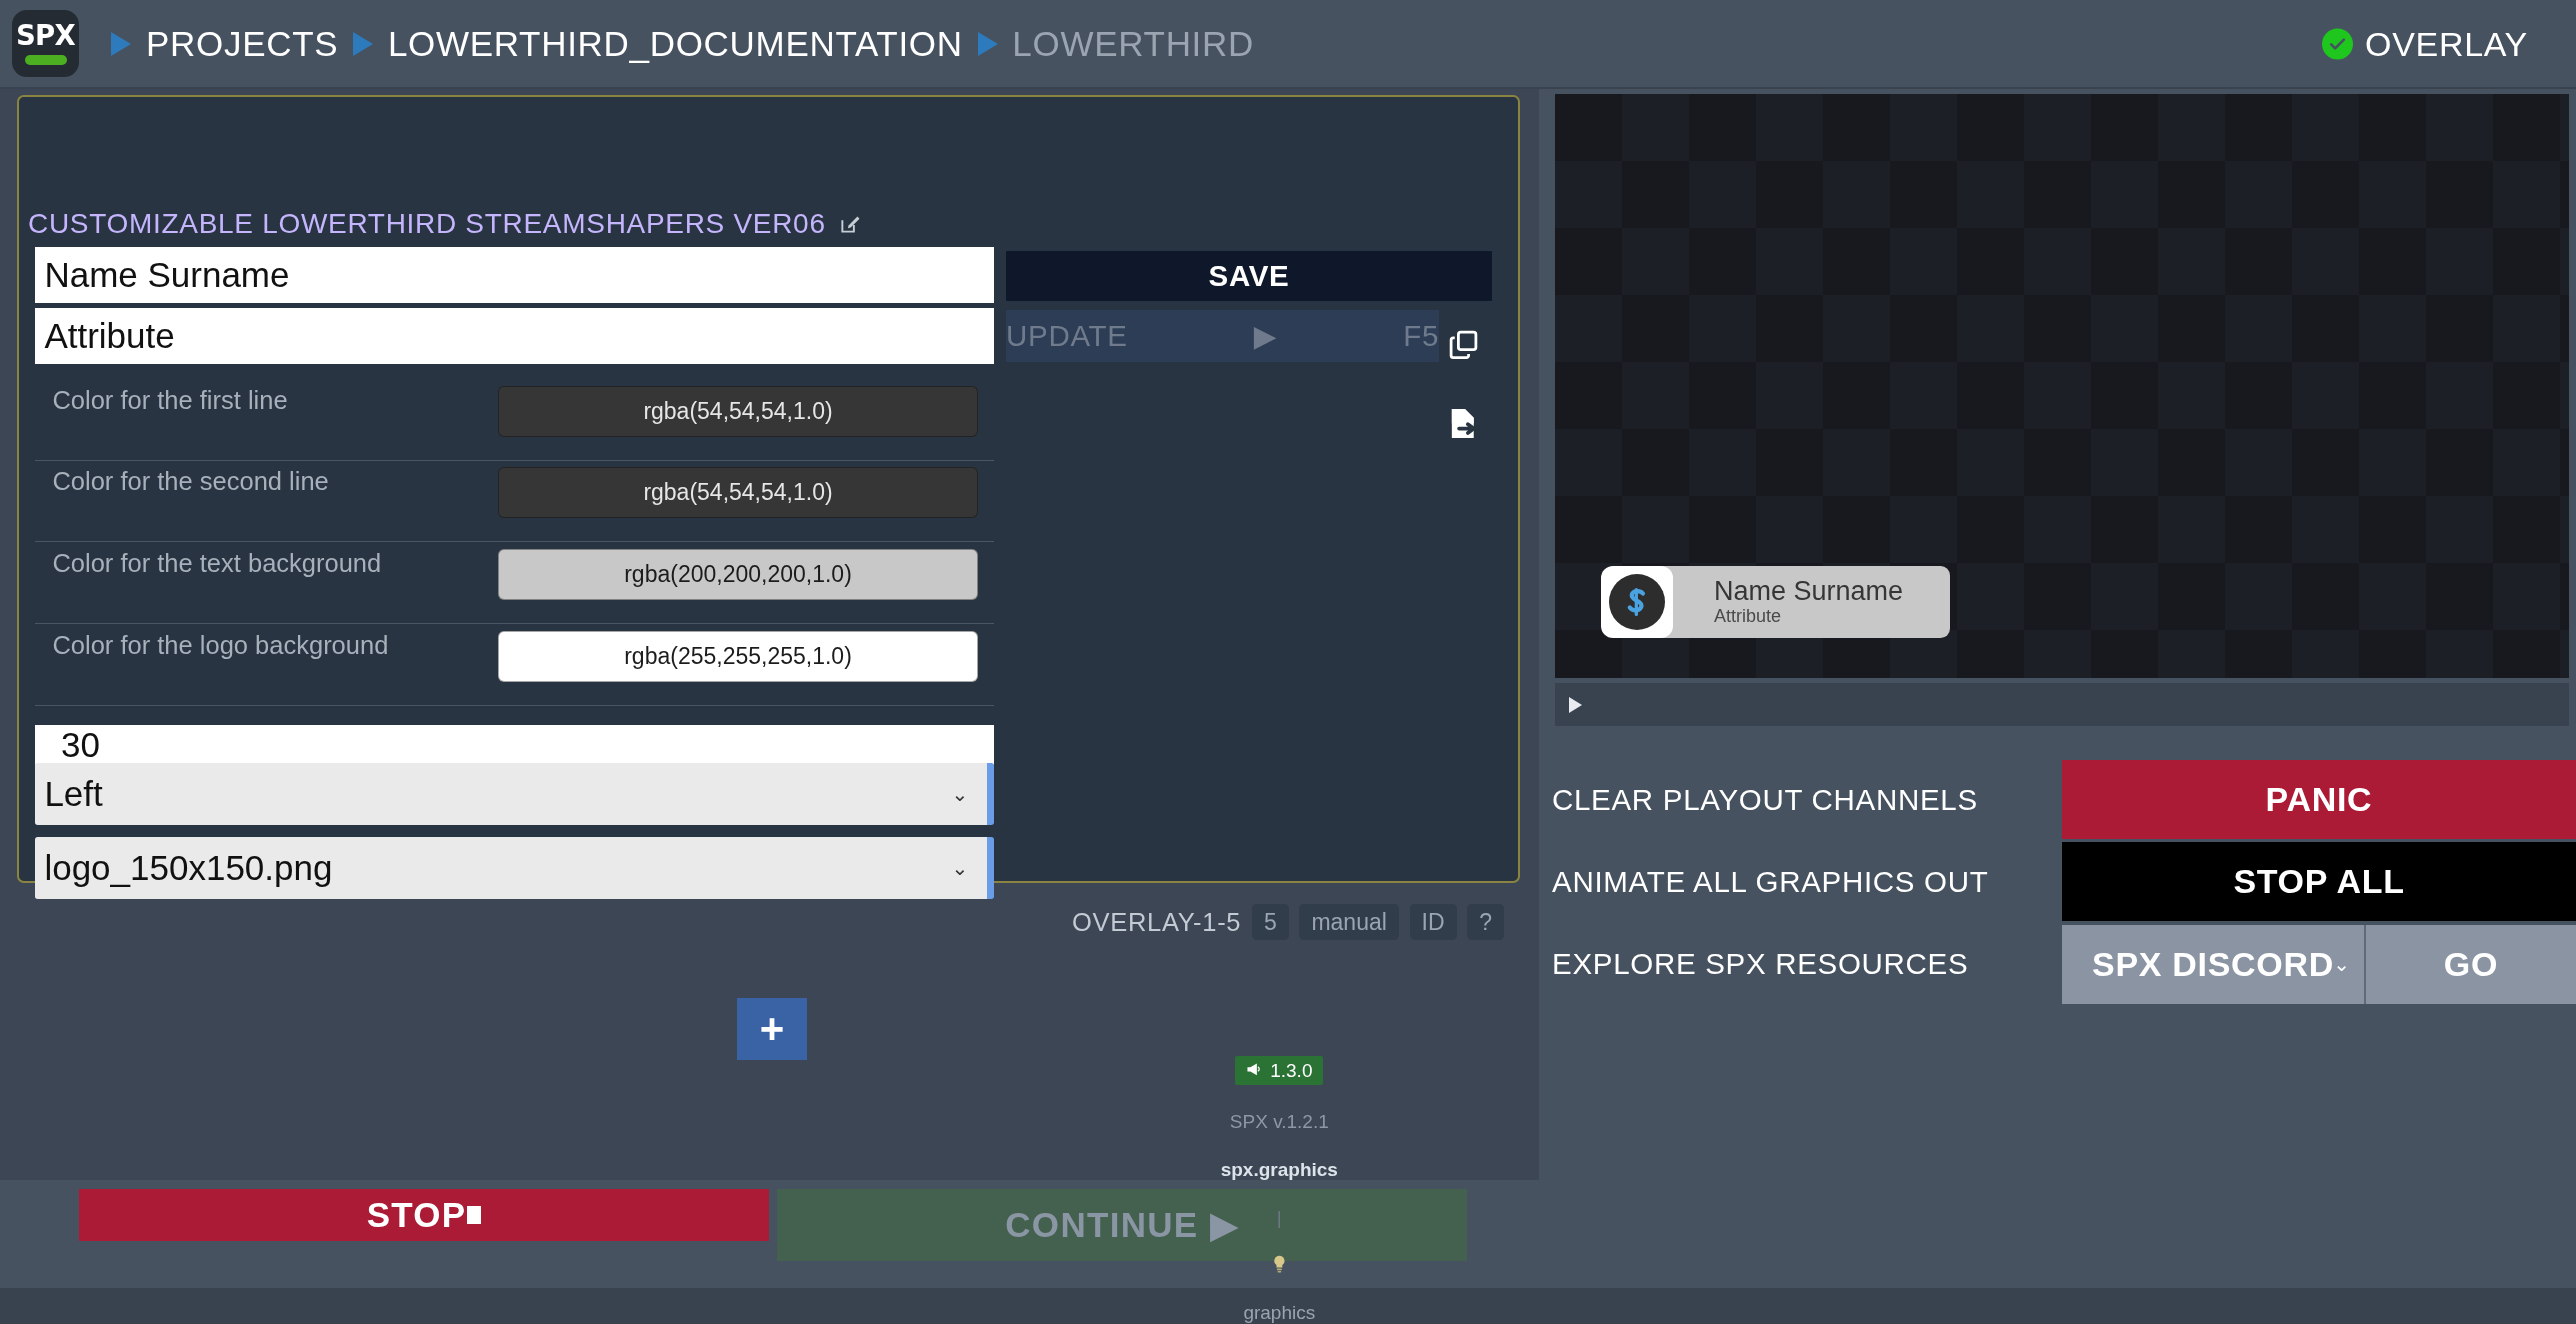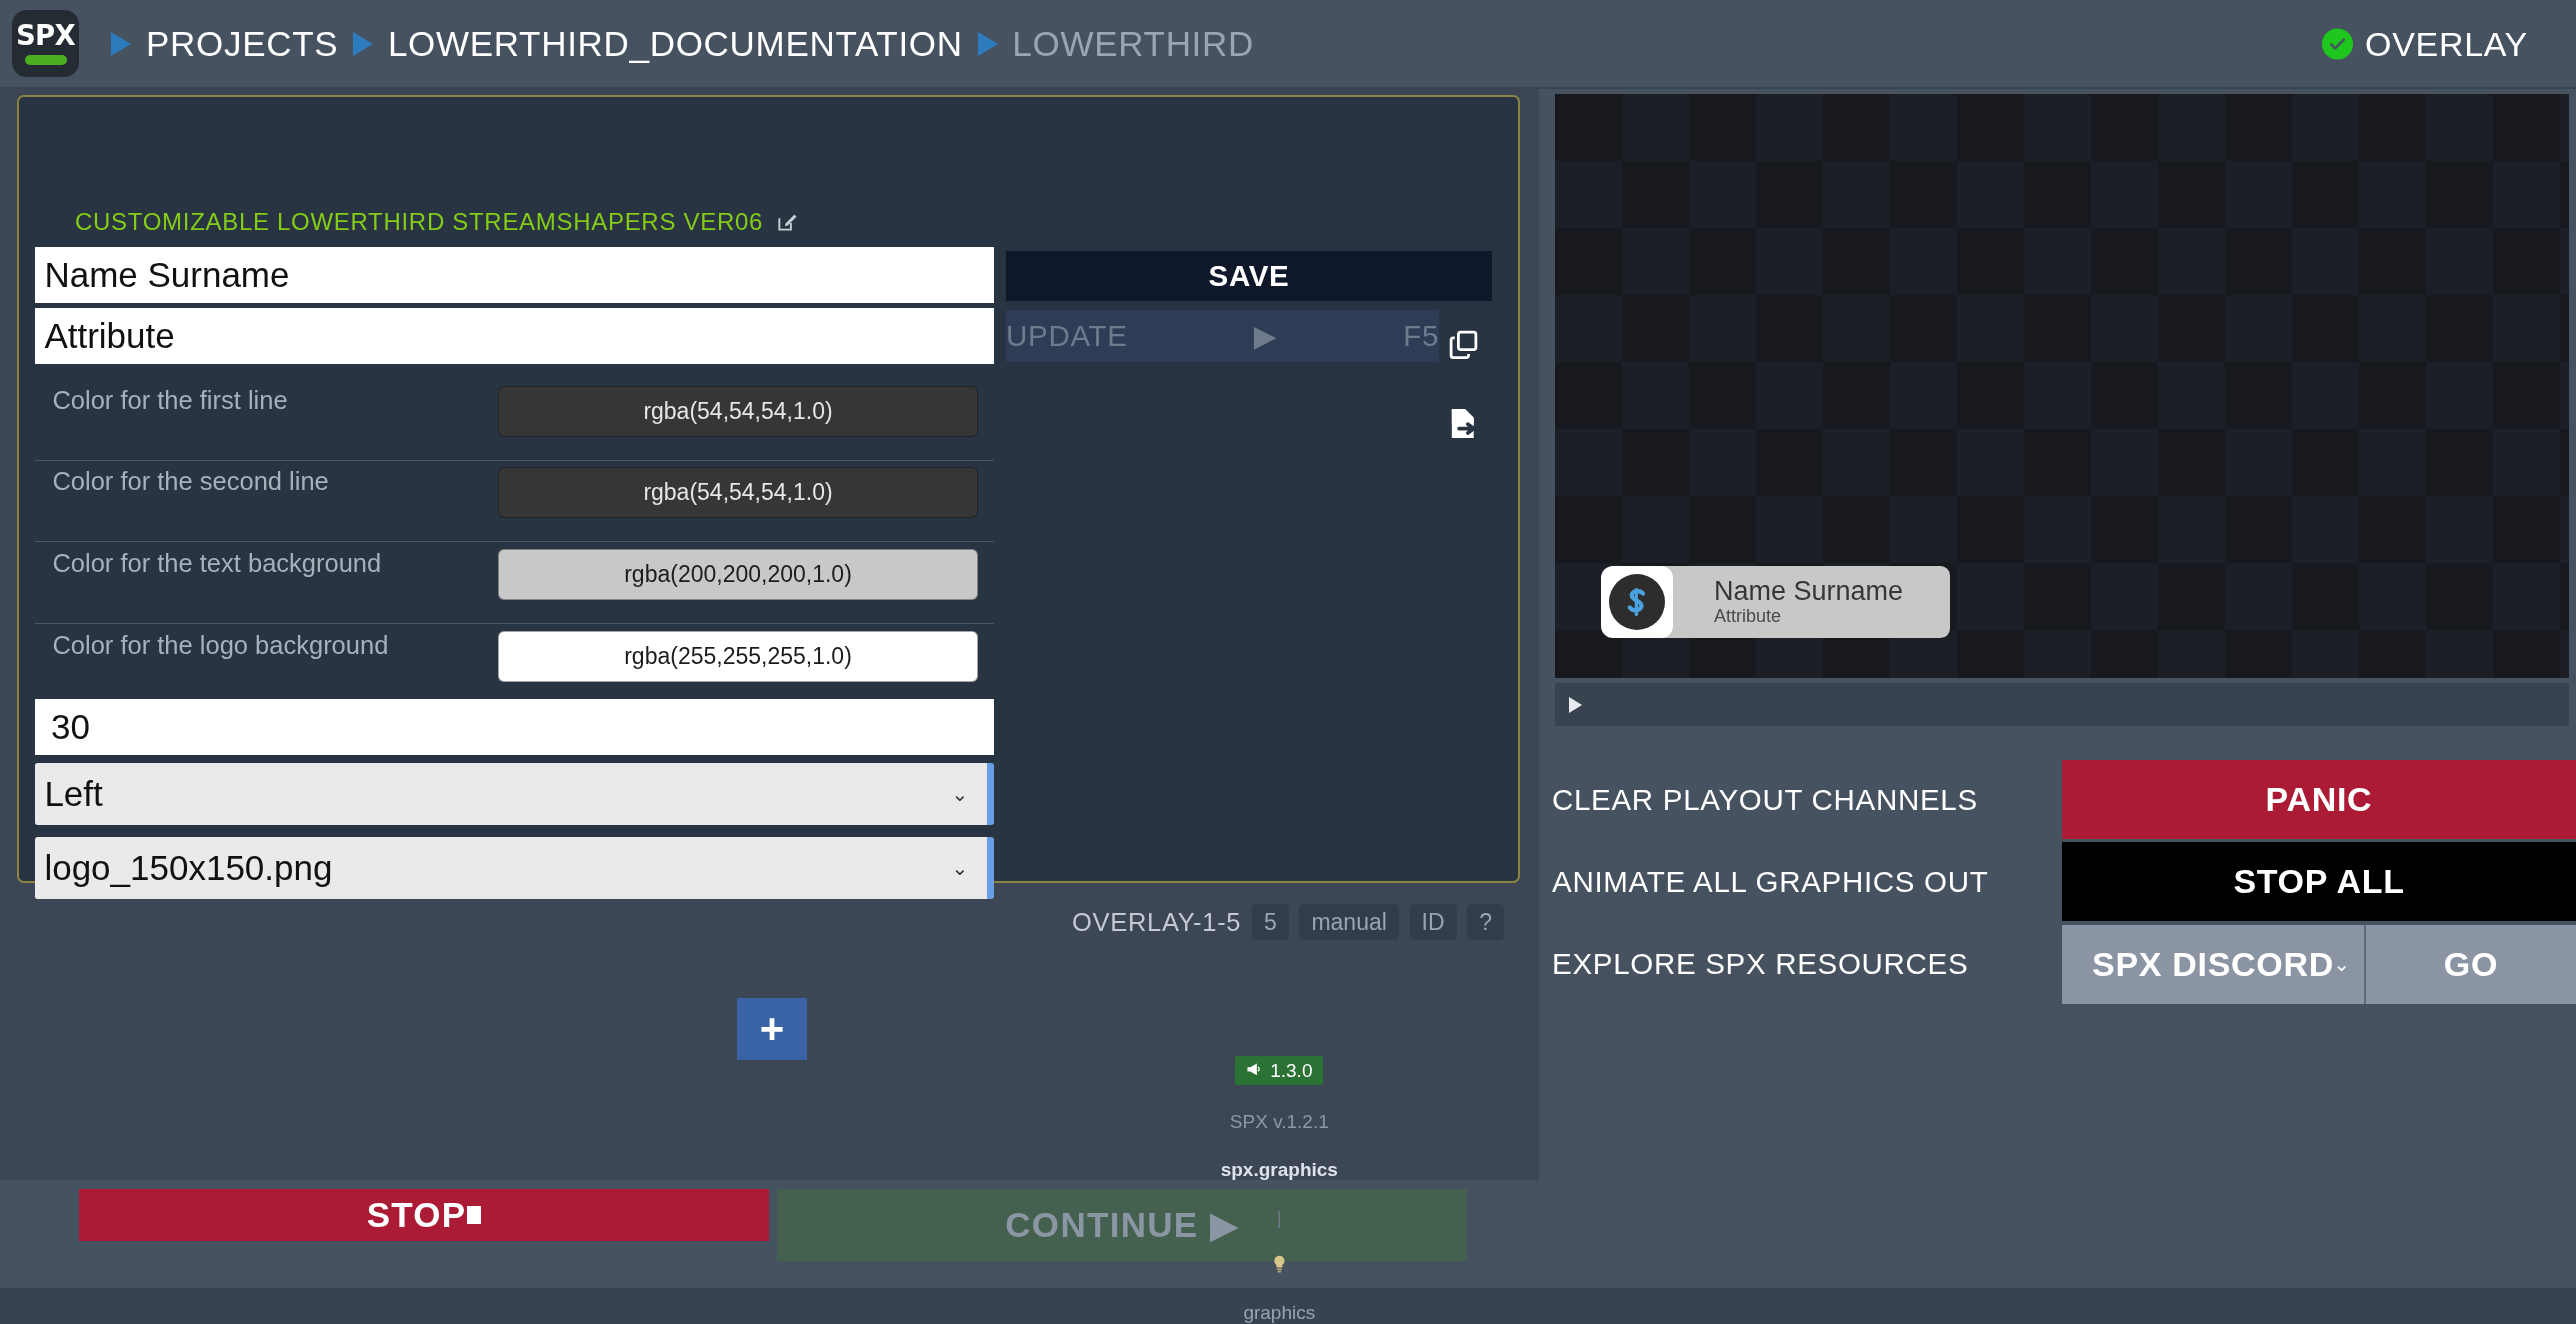--- a/index.html
+++ b/index.html
@@ -71,23 +71,22 @@
     width: 1503px; height: 788px;
     background: #283441;
     border: 2px solid #8a8440;
     border-radius: 6.7px;
   }
   .tmpl-title-row {
     position: absolute; left: 28px; top: 119px;
     display: flex; align-items: center; gap: 13.4px;
   }
   .tmpl-title {
-    color: #84cc16; font-size: 24px; letter-spacing: 0.7px;
+    color: #c4b5fd; font-size: 28px; letter-spacing: 0.7px;
     font-family: "Liberation Sans", sans-serif;
-    margin-left: 47px;
   }
   .edit-icon { display:block; }
 
   .field-text {
     position: absolute; left: 35px;
     width: 959px; height: 56px;
     background: #ffffff; border: none;
     color: #111111; font-size: 35px; font-weight: 300;
     padding: 0 9.4px;
     font-family: "Liberation Sans", sans-serif;
@@ -134,24 +133,24 @@
     width: 480px; height: 51px; border-radius: 6px;
     display: flex; align-items: center; justify-content: center;
     font-size: 23px; cursor: pointer;
     border: 0.7px solid rgba(0,0,0,0.35);
   }
   .color-swatch.dark  { background: #363636; color: #e6e6e6; }
   .color-swatch.light { background: #c8c8c8; color: #1c1c1c; }
   .color-swatch.white { background: #ffffff; color: #1c1c1c; }
 
   .field-num {
-    position: absolute; left: 35px; top: 610px;
-    width: 959px; height: 56px;
+    position: absolute; left: 35px; top: 636px;
+    width: 959px; height: 40px;
     background: #ffffff; border: none;
-    color: #111111; font-size: 35px; font-weight: 300; padding: 0 16px;
+    color: #111111; font-size: 35px; font-weight: 300; padding: 0 26px;
     font-family: "Liberation Sans", sans-serif;
   }
   .field-select {
     position: absolute; left: 35px;
     width: 959px; height: 62px;
     background: #eaeaea; border: none; border-right: 7.4px solid #6a9de8;
     border-radius: 2.7px;
     color: #111111; font-size: 35px; font-weight: 300; padding: 0 9.4px;
     display: flex; align-items: center; cursor: pointer;
     font-family: "Liberation Sans", sans-serif;

